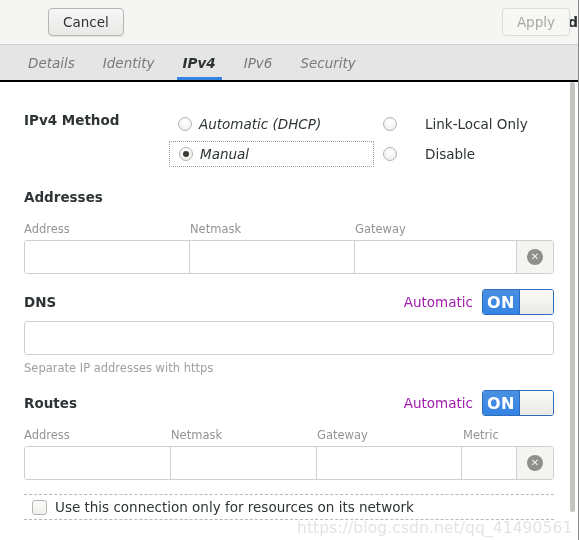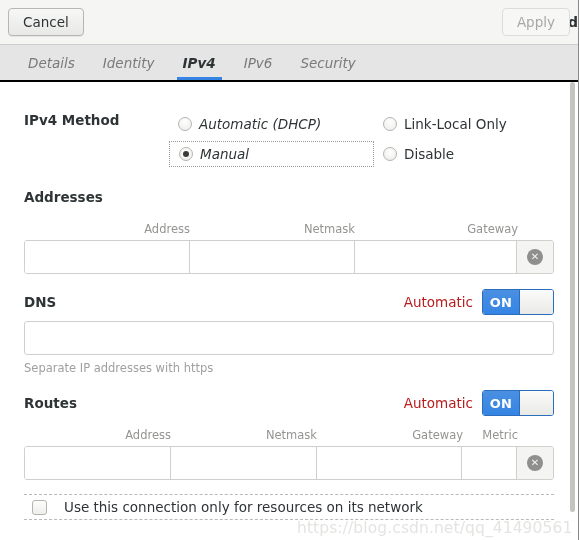--- a/index.html
+++ b/index.html
@@ -48,20 +48,21 @@
   .hb-btn {
     position: relative;
     z-index: 2;
     font-size: 13.5px;
     padding: 5px 14px;
     border-radius: 4px;
     box-sizing: border-box;
     line-height: 1.2;
     cursor: pointer;
     font-family: "DejaVu Sans", sans-serif;
+    margin-left: 40px;
   }
   .hb-btn.cancel {
     background: linear-gradient(to bottom, #f7f7f7, #e8e8e6);
     border: 1px solid #b6b6b3;
     color: #2e3436;
     box-shadow: 0 1px 1px rgba(0,0,0,0.07);
   }
   .hb-btn.apply {
     background: #f7f7f6;
     border: 1px solid #dcdcda;
@@ -140,21 +141,21 @@
     display: flex;
     height: 30px;
     align-items: center;
   }
   .mcell {
     display: flex;
     align-items: center;
     box-sizing: border-box;
   }
   .mcell.c1 { width: 205px; padding-left: 9px; font-style: italic; }
-  .mcell.c2 { width: 180px; padding-left: 9px; }
+  .mcell.c2 { width: 180px; padding-left: 9px; gap: 21px; }
   .mcell.focus {
     border: 1px dotted #9a9a98;
     height: 26px;
     border-radius: 1px;
   }
 
   .radio {
     width: 14px; height: 14px;
     border-radius: 50%;
     border: 1px solid #b4b4b1;
@@ -182,40 +183,40 @@
   
   .block { margin-top: 16px; }
   .block-head {
     display: flex;
     align-items: center;
     height: 24px;
   }
   .block-head .spacer { flex: 1; }
   .auto-label {
     font-size: 13.5px;
-    color: #b91c1c;
+    color: #a21caf;
     margin-right: 9px;
   }
 
   .switch {
     width: 72px;
     height: 26px;
     border: 1px solid #2b6cbd;
     border-radius: 3px;
     display: flex;
     box-sizing: border-box;
     overflow: hidden;
     cursor: pointer;
     flex: none;
   }
   .switch .on-part {
     width: 36px;
     background: linear-gradient(to bottom, #4a90e2, #3584e4);
     color: #ffffff;
-    font-size: 13px;
+    font-size: 16px;
     font-weight: bold;
     display: flex;
     align-items: center;
     justify-content: center;
     letter-spacing: 0.4px;
   }
   .switch .knob {
     flex: 1;
     background: linear-gradient(to bottom, #fbfbfa, #e9e9e6);
     border-left: 1px solid #2b6cbd;
@@ -223,21 +224,21 @@
 
   .col-heads {
     display: flex;
     height: 20px;
     align-items: flex-end;
     padding-top: 7px;
   }
   .col-head {
     font-size: 11.5px;
     color: #949492;
-    text-align: right;
+    text-align: left;
     box-sizing: border-box;
   }
   .fieldrow {
     display: flex;
     margin-top: 4px;
     border: 1px solid #cfcfcc;
     border-radius: 3px;
     box-sizing: border-box;
     height: 34px;
     overflow: hidden;
@@ -298,21 +299,20 @@
   }
 
   .checkrow {
     display: flex;
     align-items: center;
     margin-top: 14px;
     border-top: 1px dashed #b9b9b7;
     border-bottom: 1px dashed #b9b9b7;
     padding: 4px 0 4px 8px;
     box-sizing: border-box;
-    gap: 9px;
   }
   .checkbox {
     width: 15px; height: 15px;
     border: 1px solid #b4b4b1;
     border-radius: 3px;
     background: linear-gradient(to bottom, #fdfdfc, #eeeeec);
     box-sizing: border-box;
     margin-right: 8px;
     flex: none;
     cursor: pointer;

